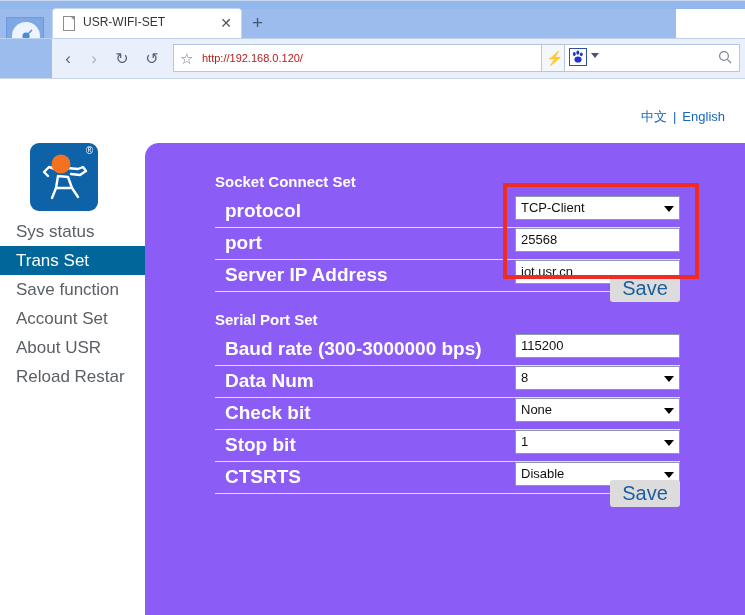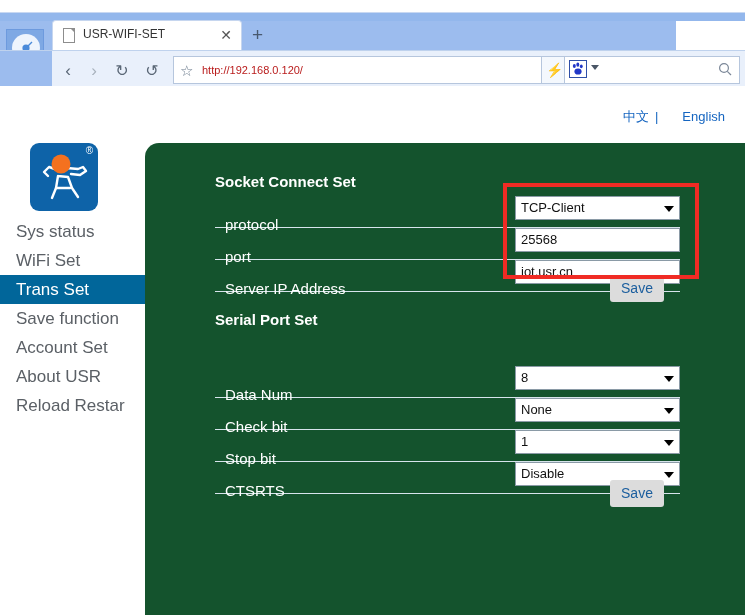--- a/index.html
+++ b/index.html
@@ -11,21 +11,21 @@
     height: 615px;
     overflow: hidden;
     background: #ffffff;
     font-family: "Liberation Sans", sans-serif;
     -webkit-font-smoothing: antialiased;
   }
 
   
   #browser-chrome {
     position: absolute;
-    left: 0; top: 12px;
+    left: 0; top: 0;
     width: 676px;
     height: 86px;
     background: #9dbdef;
     background: linear-gradient(#9cbcee, #9cbcee);
   }
   #titlebar-strip {
     position: absolute;
     left: 0; top: 0;
     width: 745px;
     height: 8px;
@@ -243,21 +243,20 @@
     position: absolute;
     right: 20px; top: 22px;
     font-size: 13px;
     color: #1565c0;
     white-space: nowrap;
   }
   #lang-bar a {
     color: #1565c0;
     text-decoration: none;
     cursor: pointer;
-    margin-left: 18px;
   }
   #lang-sep {
     color: #1565c0;
     margin: 0 6px;
   }
 
   
   #usr-logo {
     position: absolute;
     left: 30px; top: 57px;
@@ -292,21 +291,21 @@
     background: #01669a;
     color: #ffffff;
   }
 
   
   #panel {
     position: absolute;
     left: 145px; top: 57px;
     width: 600px;
     height: 472px;
-    background: #14532d;
+    background: #8b5cf6;
     border-top-left-radius: 14px;
   }
 
   .section-title {
     position: absolute;
     font-size: 15px;
     font-weight: bold;
     color: #ffffff;
     white-space: nowrap;
   }
@@ -316,24 +315,25 @@
   .form-row {
     position: absolute;
     left: 70px;
     width: 465px;
     height: 32px;
     border-bottom: 1px solid #d7e4ec;
   }
   .form-row .row-label {
     position: absolute;
     left: 10px;
-    top: 21px;
-    font-size: 15px;
+    top: 5px;
+    font-size: 19px;
     color: #ffffff;
     white-space: nowrap;
+    font-weight: bold;
   }
   .field {
     position: absolute;
     right: 0;
     top: 1px;
     width: 165px;
     height: 24px;
     background: #ffffff;
     border: 1px solid #8a9aa6;
     box-sizing: border-box;
@@ -352,26 +352,26 @@
     right: 5px;
     top: 9px;
     width: 0; height: 0;
     border-left: 5px solid transparent;
     border-right: 5px solid transparent;
     border-top: 6px solid #000000;
   }
 
   .save-btn {
     position: absolute;
-    width: 54px;
+    width: 70px;
     height: 27px;
     background: #dcdcdc;
     border-radius: 3px;
     color: #1b5e9e;
-    font-size: 14px;
+    font-size: 20px;
     text-align: center;
     line-height: 27px;
     cursor: pointer;
   }
   #save-socket { left: 465px; top: 132px; }
   #save-serial { left: 465px; top: 337px; }
 
   
   #annotation-box {
     position: absolute;
@@ -466,23 +466,20 @@
         <path d="M26 45 L40 45"></path>
       </g>
       <circle cx="31" cy="21" r="9.5" fill="#f4711f"></circle>
     </svg>
   </div>
 
   <div id="sidebar">
     <div class="nav-item">
       <span>Sys status</span>
     </div>
-    <div class="nav-item">
-      <span>WiFi Set</span>
-    </div>
     <div class="nav-item active">
       <span>Trans Set</span>
     </div>
     <div class="nav-item">
       <span>Save function</span>
     </div>
     <div class="nav-item">
       <span>Account Set</span>
     </div>
     <div class="nav-item">
@@ -516,20 +513,26 @@
       <span class="row-label">Server IP Address</span>
       <div class="field">
         <span>iot.usr.cn</span>
       </div>
     </div>
 
     <div class="save-btn" id="save-socket">Save</div>
 
     <div class="section-title" id="sec-serial">Serial Port Set</div>
 
+    <div class="form-row" style="top:190px;">
+      <span class="row-label">Baud rate (300-3000000 bps)</span>
+      <div class="field">
+        <span>115200</span>
+      </div>
+    </div>
 
     <div class="form-row" style="top:222px;">
       <span class="row-label">Data Num</span>
       <div class="field select">
         <span>8</span>
         <span class="caret"></span>
       </div>
     </div>
 
     <div class="form-row" style="top:254px;">

